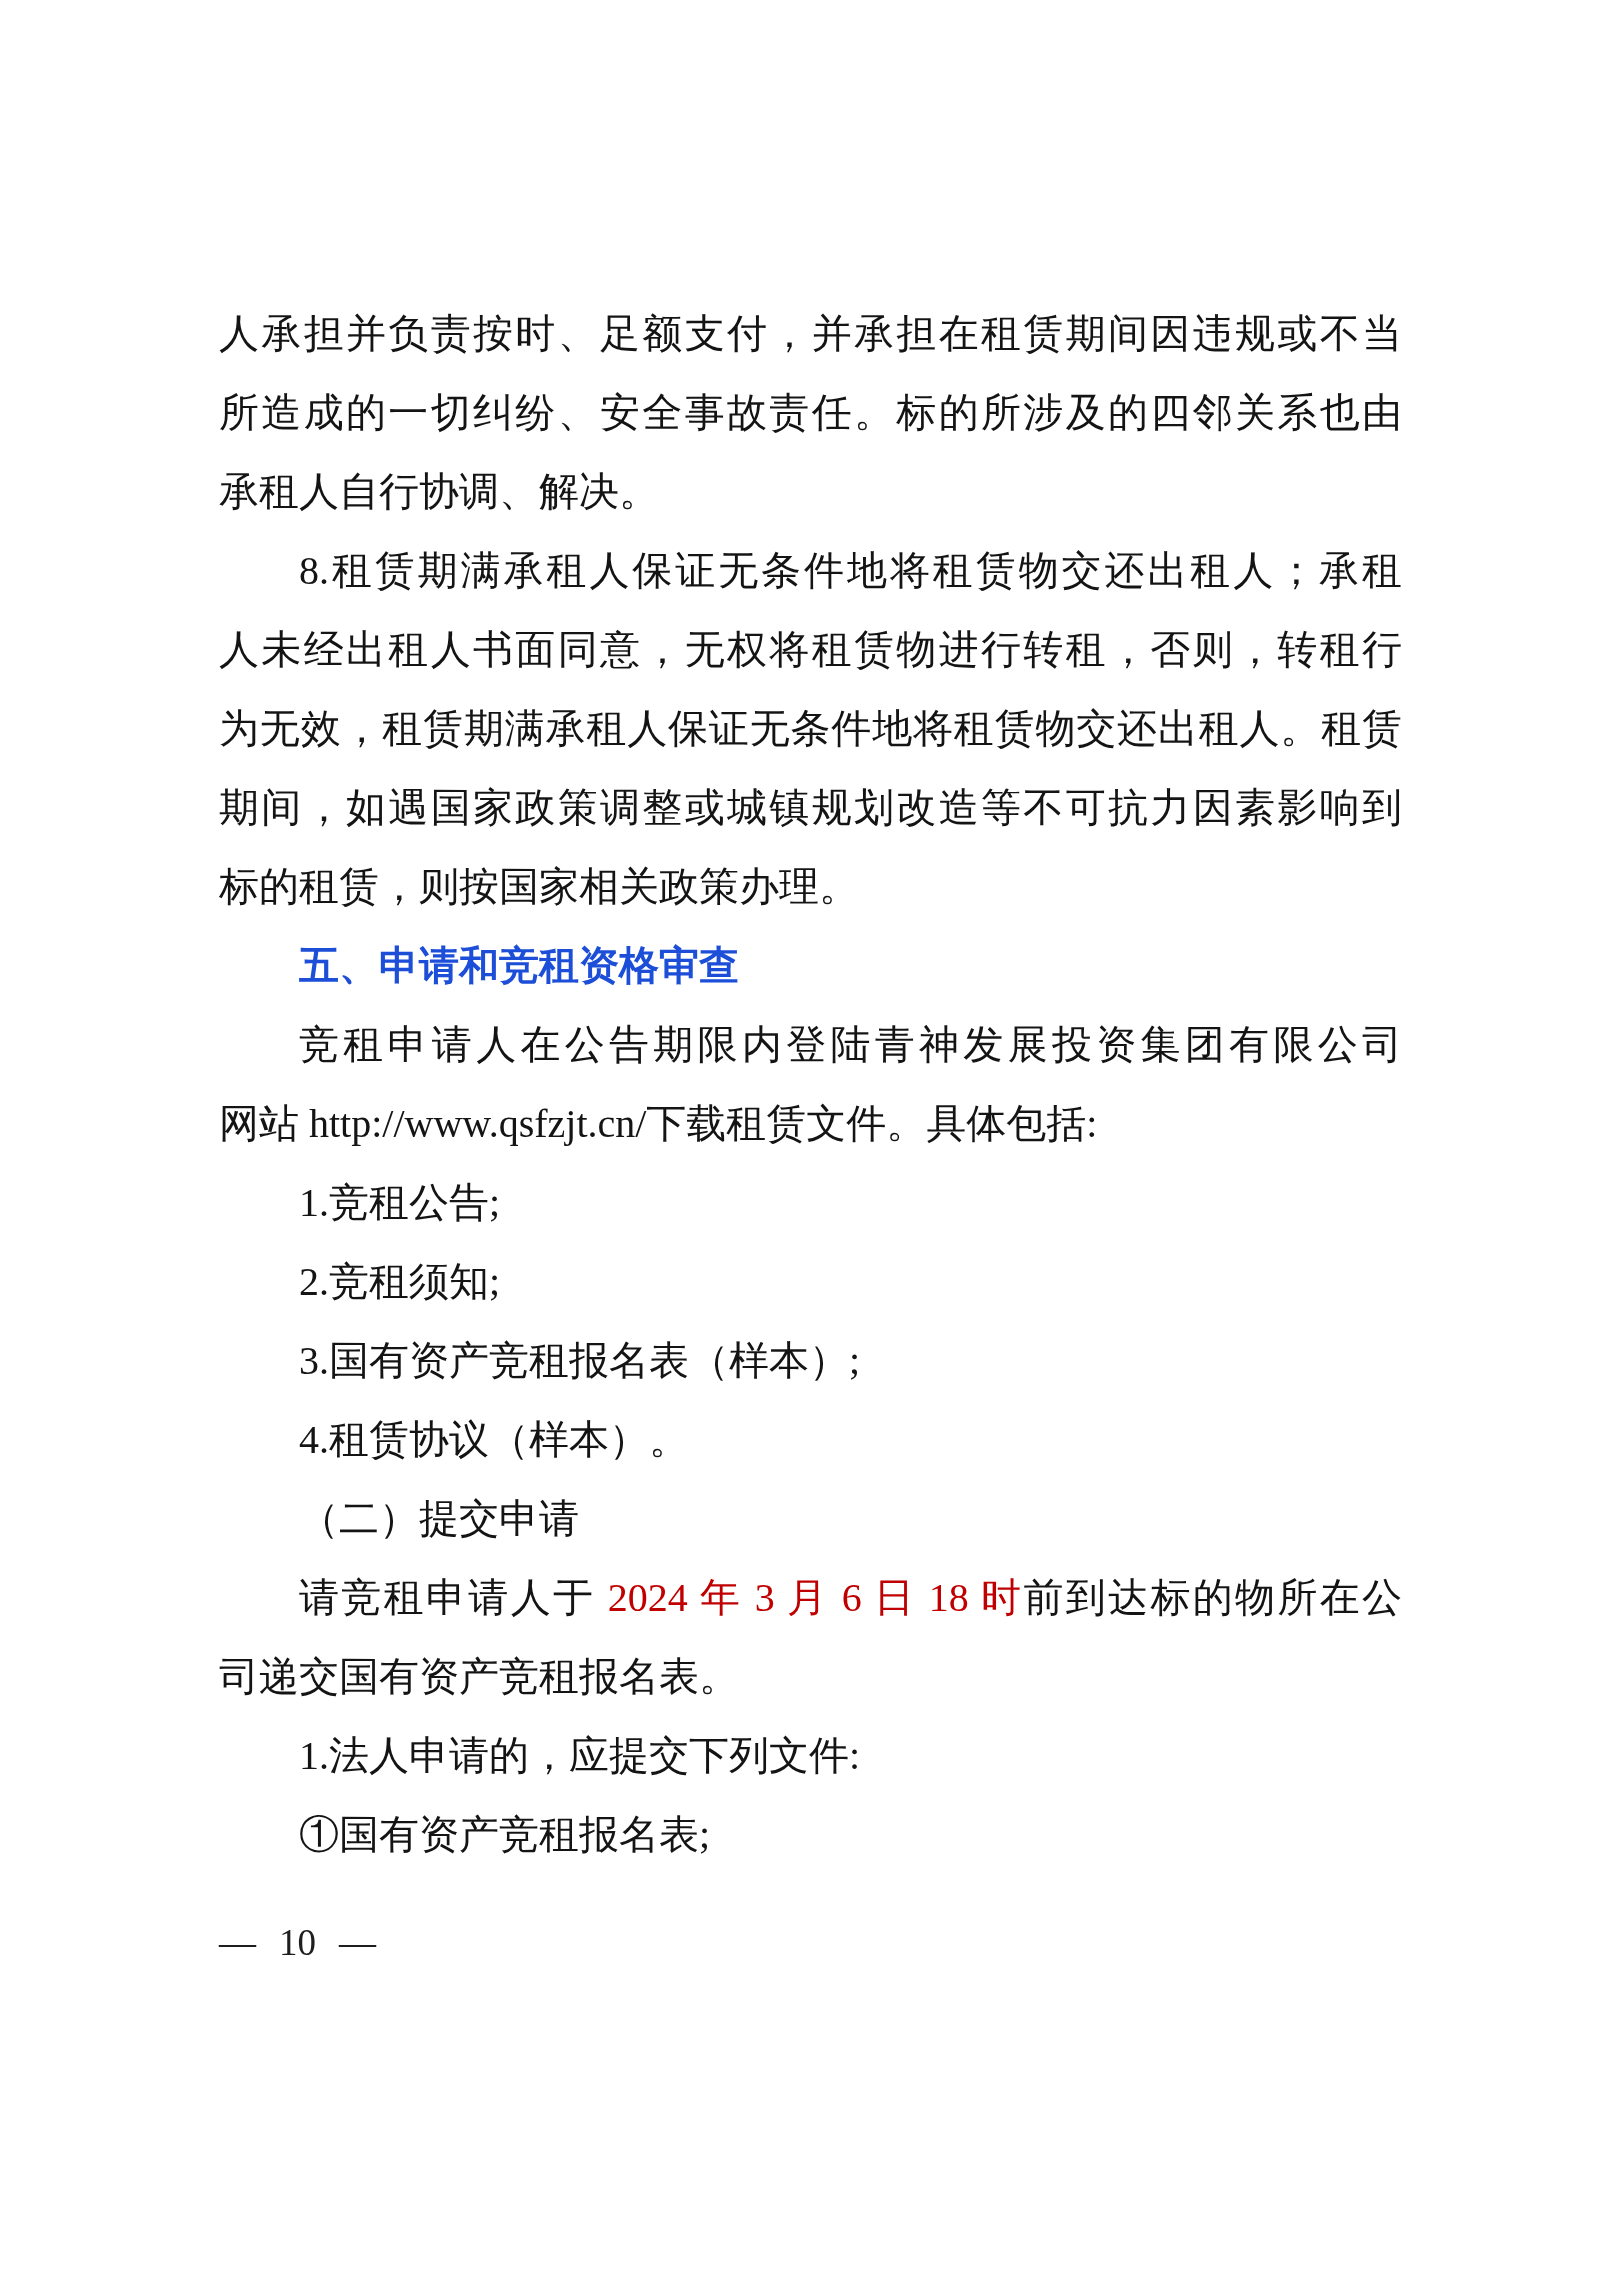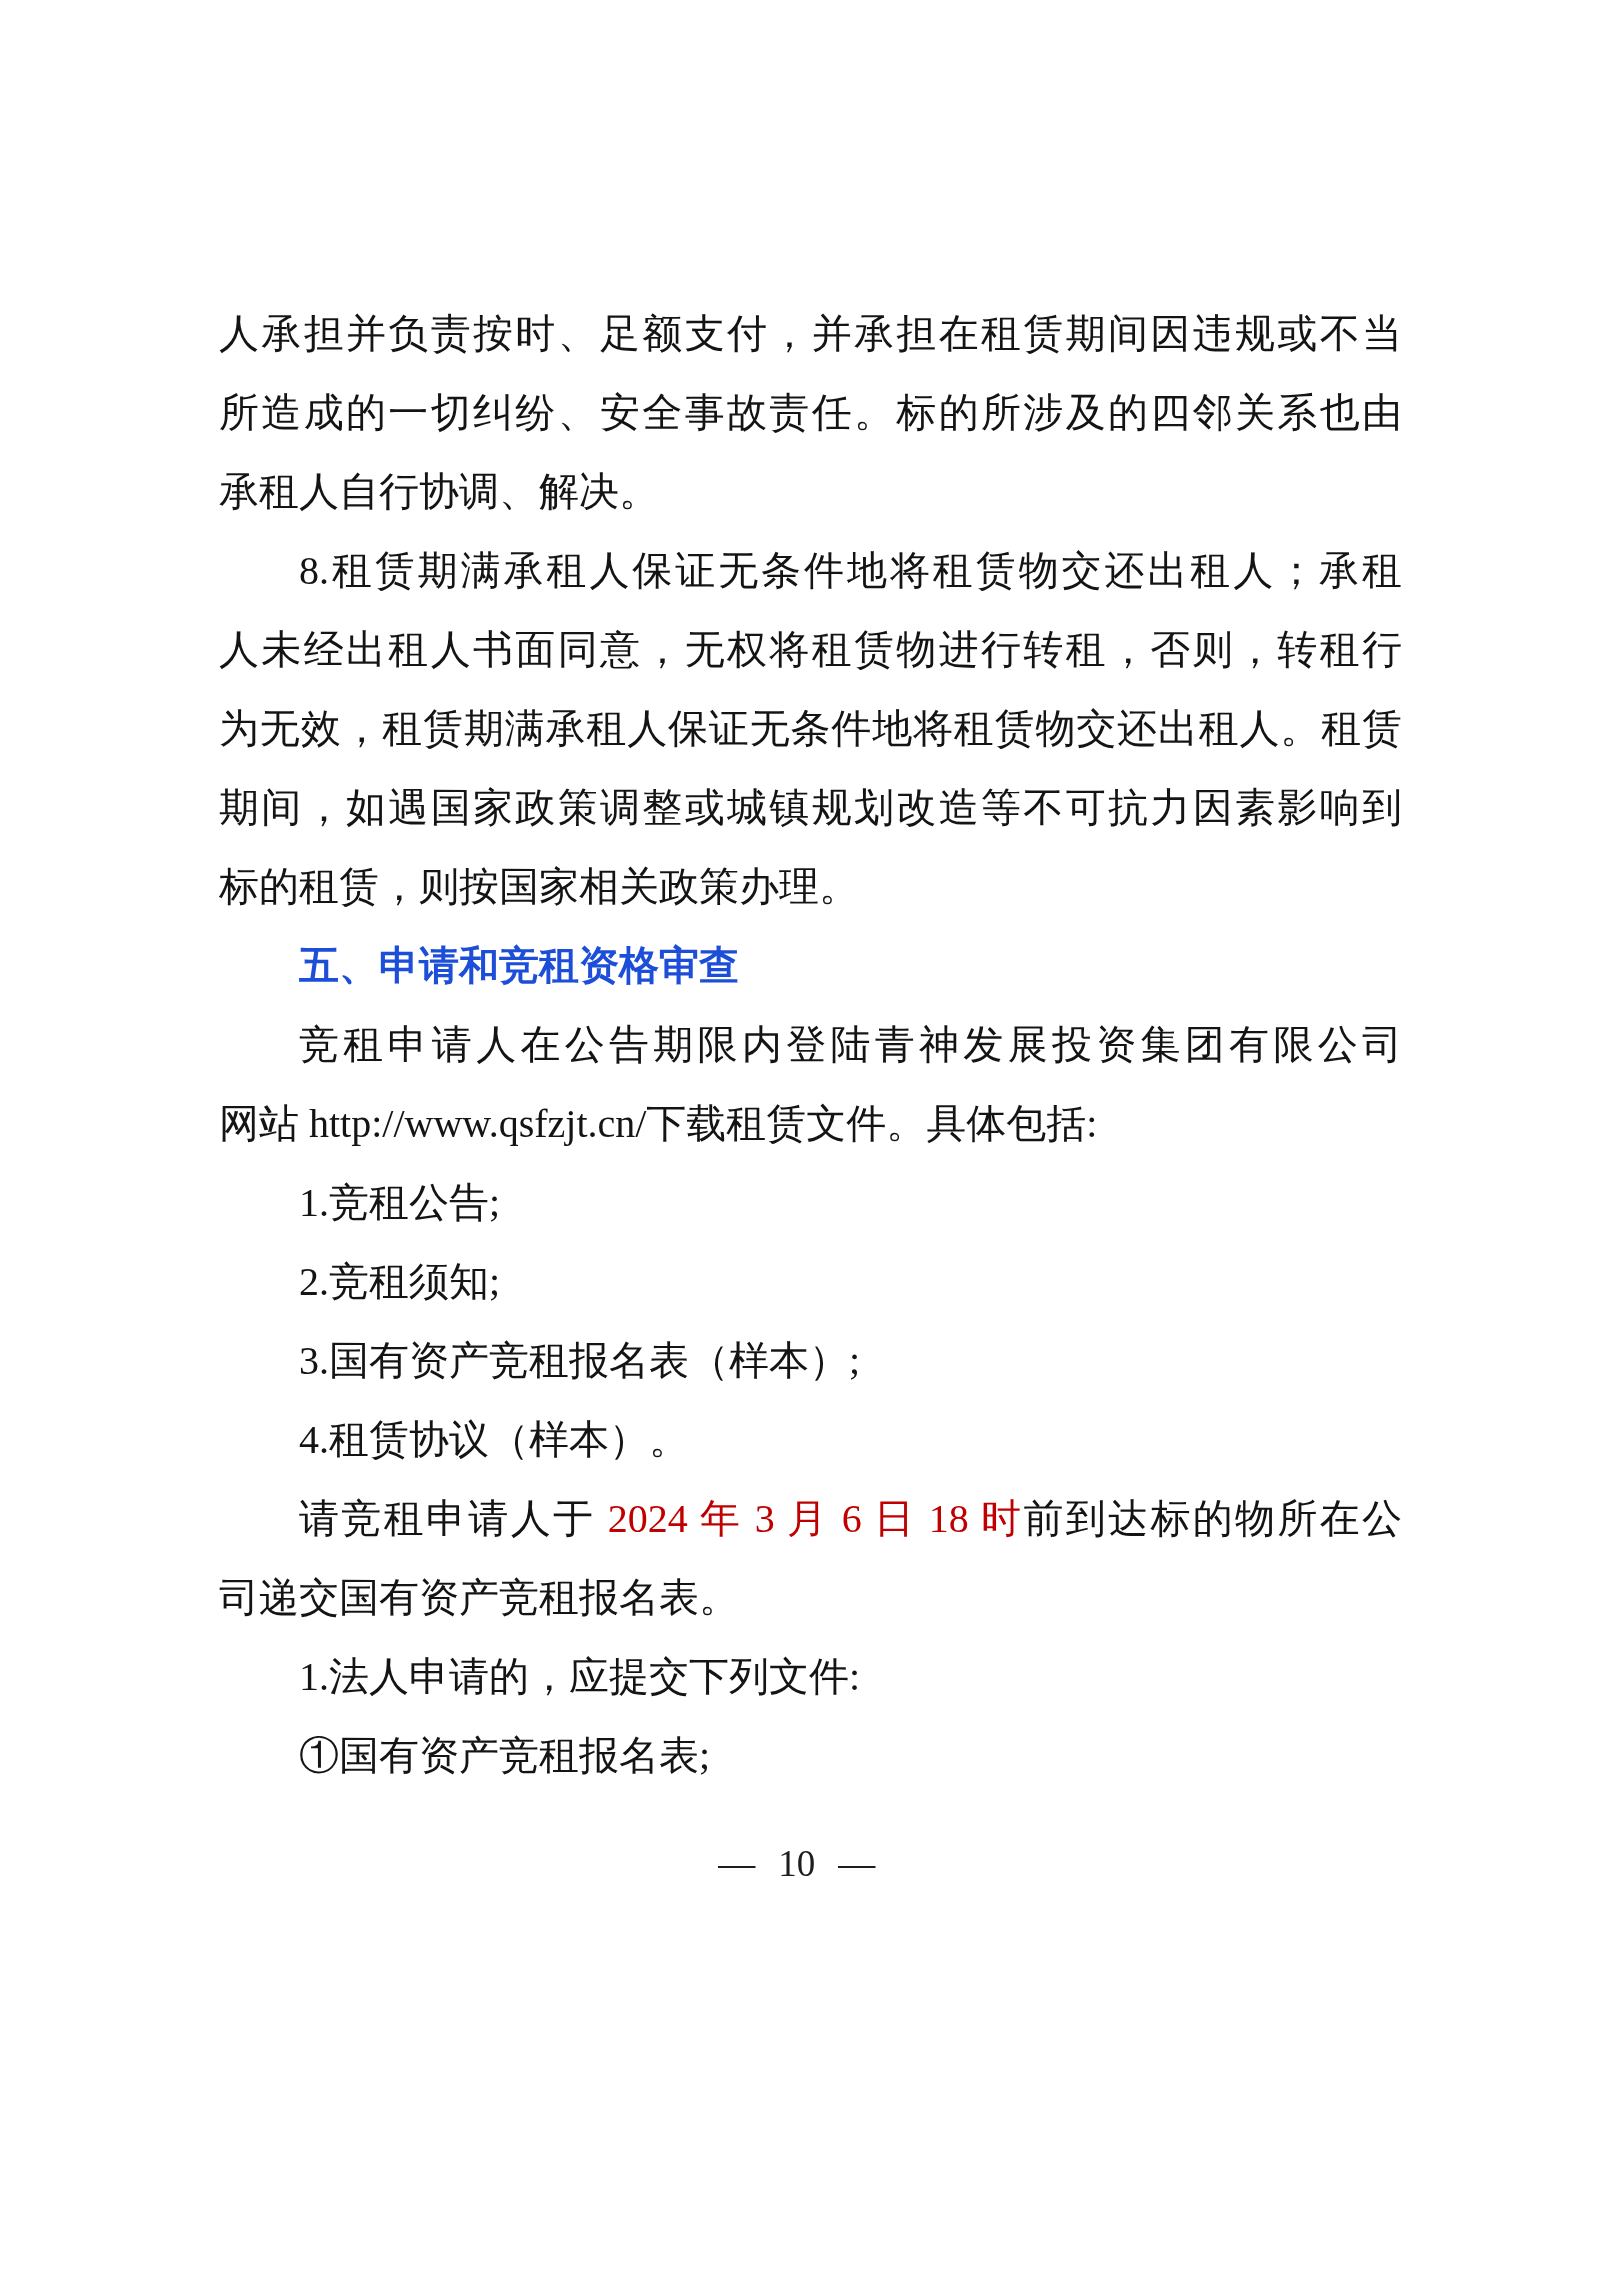--- a/index.html
+++ b/index.html
@@ -35,21 +35,21 @@
   .u {
     text-decoration-color: #c00000;
     text-decoration-thickness: 2.9px;
     text-underline-offset: 6.9px;
     margin-top: 48px;
   }
   .footer {
     margin-top: 44px;
     line-height: 49px;
     font-size: 37px;
-    text-align: center;
+    text-align: left;
     padding-right: 27.4px;
     word-spacing: 13.7px;
     color: #1e1e1e;
   }
 </style>
 </head>
 <body>
 
 <div class="page">
 
@@ -61,20 +61,21 @@
   <div class="line j">为无效，租赁期满承租人保证无条件地将租赁物交还出租人。租赁</div>
   <div class="line j">期间，如遇国家政策调整或城镇规划改造等不可抗力因素影响到</div>
   <div class="line">标的租赁，则按国家相关政策办理。</div>
   <div class="line ind heading">五、申请和竞租资格审查</div>
   <div class="line j ind">竞租申请人在公告期限内登陆青神发展投资集团有限公司</div>
   <div class="line">网站 http://www.qsfzjt.cn/下载租赁文件。具体包括:</div>
   <div class="line ind">1.竞租公告;</div>
   <div class="line ind">2.竞租须知;</div>
   <div class="line ind">3.国有资产竞租报名表（样本）;</div>
   <div class="line ind">4.租赁协议（样本）。</div>
+  <div class="line ind">（二）提交申请</div>
 
   <div class="line j ind">
     <span>请竞租申请人于 </span><span class="red u">2024 </span><span class="red">年 </span><span class="red u">3 </span><span class="red">月 </span><span class="red u">6 </span><span class="red">日 </span><span class="red u">18 </span><span class="red">时</span><span>前到达标的物所在公</span>
   </div>
 
   <div class="line">司递交国有资产竞租报名表。</div>
   <div class="line ind">1.法人申请的，应提交下列文件:</div>
   <div class="line ind">①国有资产竞租报名表;</div>
 
   <div class="footer">— 10 —</div>

